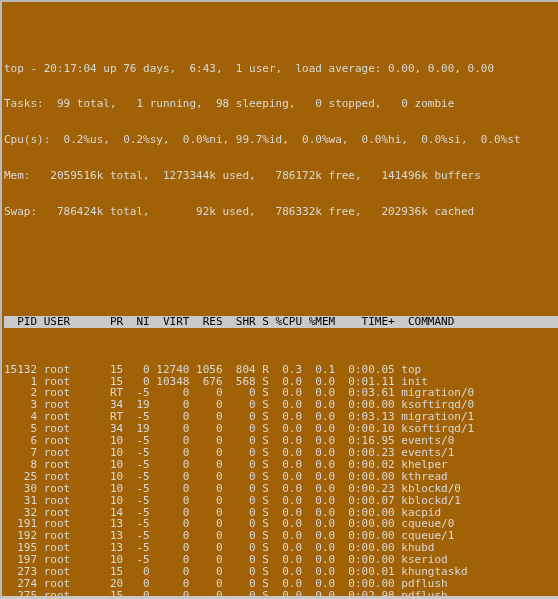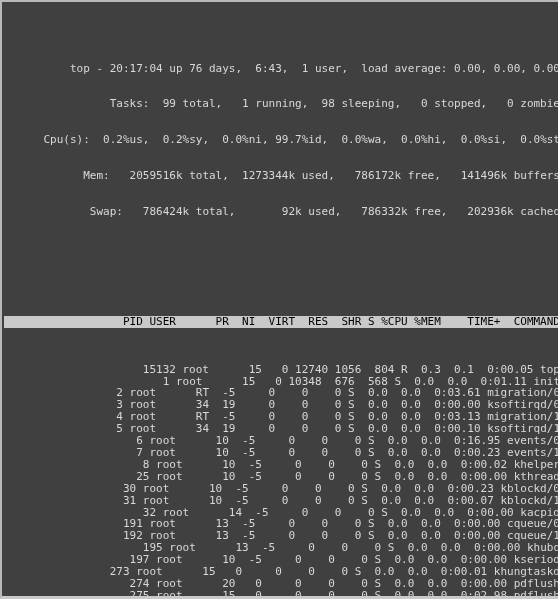--- a/index.html
+++ b/index.html
@@ -11,27 +11,26 @@
   body {
     width: 558px;
     height: 599px;
     overflow: hidden;
     font-family: "DejaVu Sans Mono", "Liberation Mono", monospace;
   }
   #terminal {
     position: relative;
     width: 558px;
     height: 599px;
-    background: #404040;
+    background: #a16207;
     box-sizing: border-box;
     border-top: 2px solid #b9b9b9;
     border-left: 2px solid #b9b9b9;
     border-bottom: 3px solid #c9c9c9;
     overflow: hidden;
-    text-align: right;
   }
   #screen {
     position: absolute;
     left: 0;
     top: 0;
     width: 556px;
     padding-left: 2px;
     font-size: 11px;
     line-height: 11.92px;
     letter-spacing: 0px;

